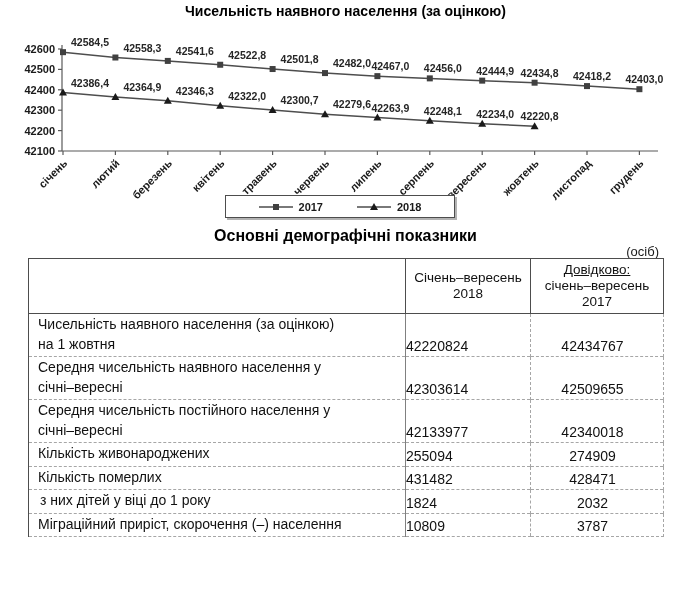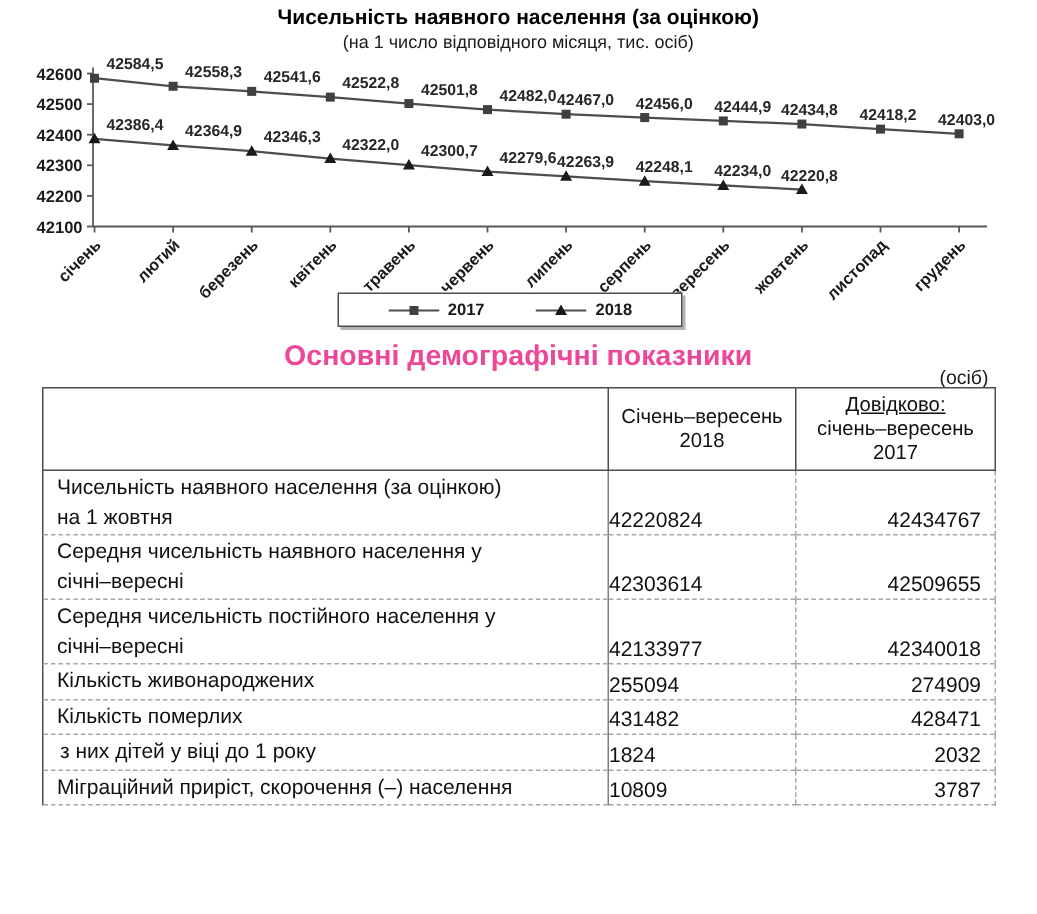--- a/index.html
+++ b/index.html
@@ -15,45 +15,44 @@
   .xlab{font:bold 11px "Liberation Sans",sans-serif;fill:#1a1a1a;}
   .dlab{font:bold 10.5px "Liberation Sans",sans-serif;fill:#262626;}
 
   .legend{position:absolute;top:195px;left:225px;width:230px;height:23px;
     border:1.5px solid #4d4d4d;box-shadow:2px 2px 0 #b3b3b3;background:#fff;
     display:flex;align-items:center;justify-content:center;gap:34px;box-sizing:border-box;}
   .legend-item{display:flex;align-items:center;gap:6px;}
   .legend-item span{font:bold 11px "Liberation Sans",sans-serif;color:#1a1a1a;}
 
   .tbl-title{position:absolute;top:227px;left:0;width:100%;text-align:center;
-    font-size:19px;font-weight:bold;color:#ec4899;}
+    font-size:16px;font-weight:bold;color:#000000;}
   .unit{position:absolute;top:244px;right:32px;font-size:13px;color:#1a1a1a;}
 
   table.tbl{position:absolute;top:258px;left:28px;width:635px;
     border-collapse:collapse;table-layout:fixed;}
   table.tbl td{color:#111;}
   tr.hdr td{border:1.2px solid #4d4d4d;text-align:center;vertical-align:middle;
     font-size:13.5px;line-height:16px;padding:3px 2px;height:44px;}
   .u{text-decoration:underline;}
   tbody.b td{border-top:1px dashed #a6a6a6;font-size:14px;}
   tbody.b td.c1{border-left:1.2px solid #4d4d4d;border-right:1px solid #808080;
     text-align:left;vertical-align:middle;padding:1px 4px 2px 9px;line-height:19.5px;}
   tbody.b td.c1.ind{padding-left:11px;}
   tbody.b td.c2{text-align:left;vertical-align:bottom;padding:0 9px 2px 0;}
-  tbody.b td.c3{text-align:right;vertical-align:bottom;padding:0 9px 2px 0;
+  tbody.b td.c3{text-align:center;vertical-align:bottom;padding:0 9px 2px 0;
     border-left:1px dashed #a6a6a6;border-right:1px dashed #a6a6a6;}
   tbody.b tr:last-child td{border-bottom:1px dashed #a6a6a6;}
 </style>
 </head>
 <body>
 
 <div class="page">
 
   <div class="chart-title">Чисельність наявного населення (за оцінкою)</div>
-  <div class="chart-subtitle">(на 1 число відповідного місяця, тис. осіб)</div>
 
   <svg id="chart" width="691" height="160">
       <g>
         <line x1="62" y1="9" x2="62" y2="115" stroke="#595959" stroke-width="1.2"></line>
         <line x1="62" y1="115" x2="658" y2="115" stroke="#595959" stroke-width="1.2"></line>
       </g>
       <g>
         <line x1="58" y1="13" x2="62" y2="13" stroke="#595959" stroke-width="1.2"></line>
         <text x="55" y="17" text-anchor="end" class="ylab">42600</text>
         <line x1="58" y1="33.4" x2="62" y2="33.4" stroke="#595959" stroke-width="1.2"></line>

